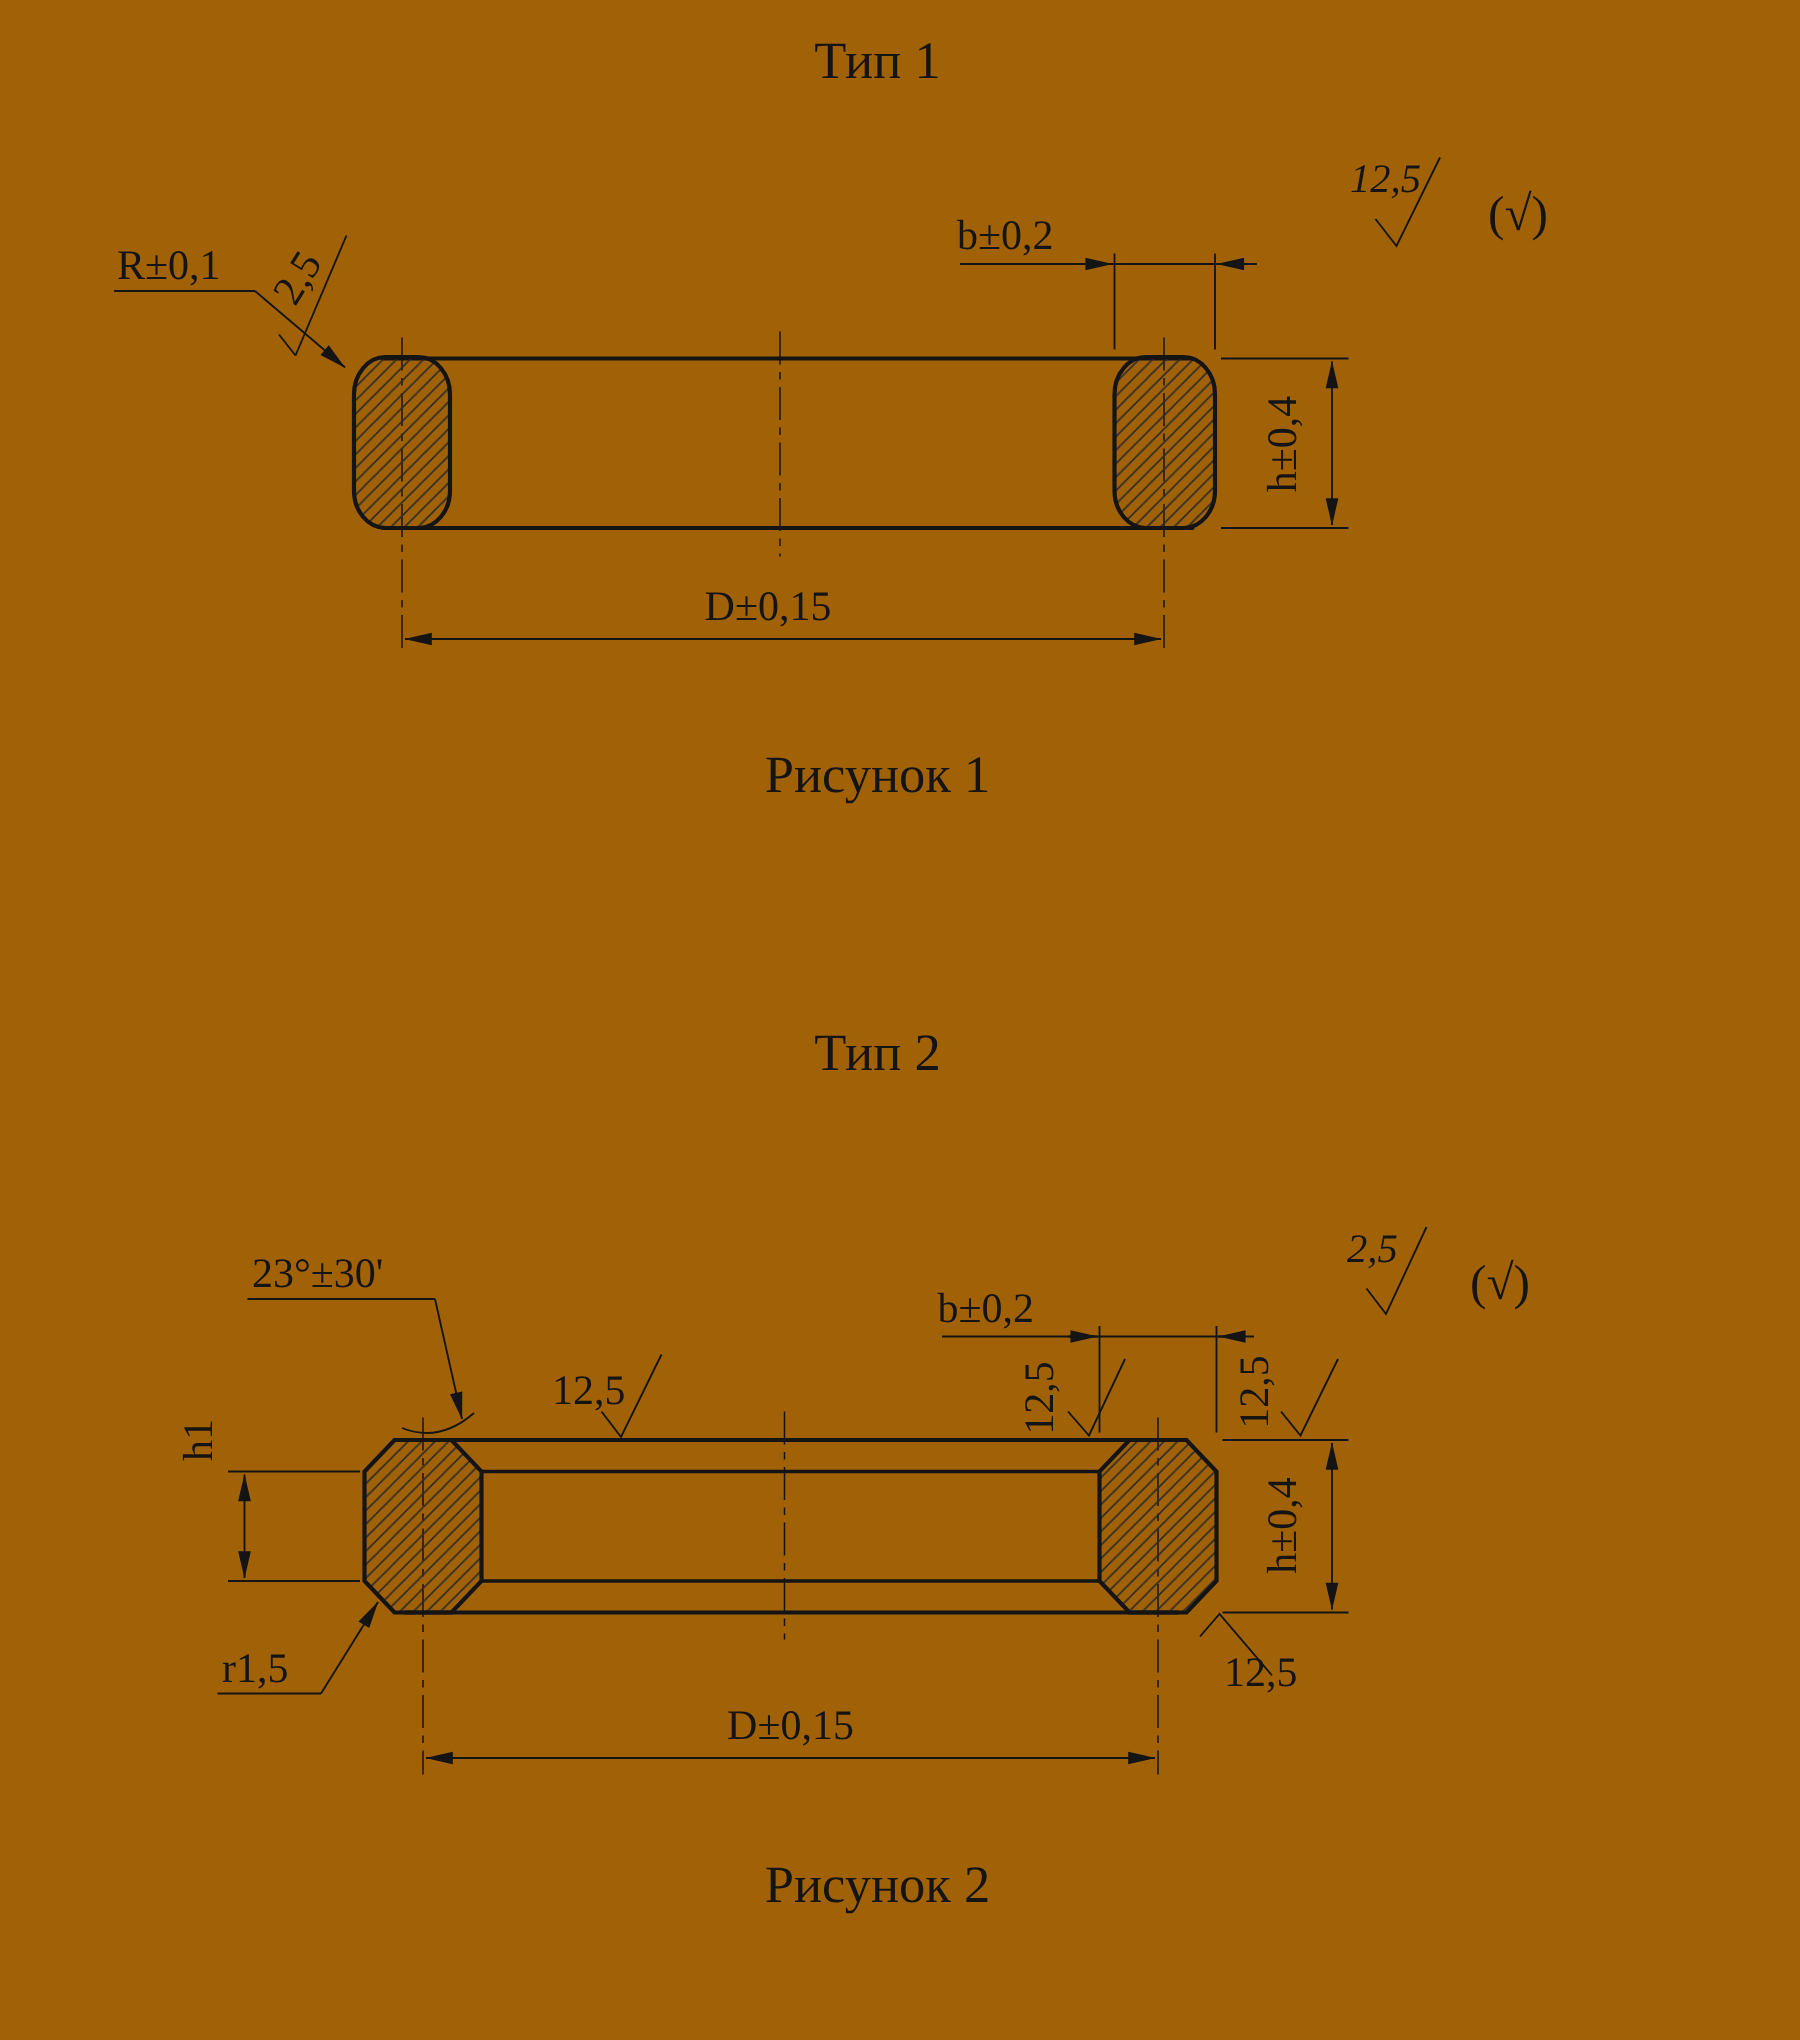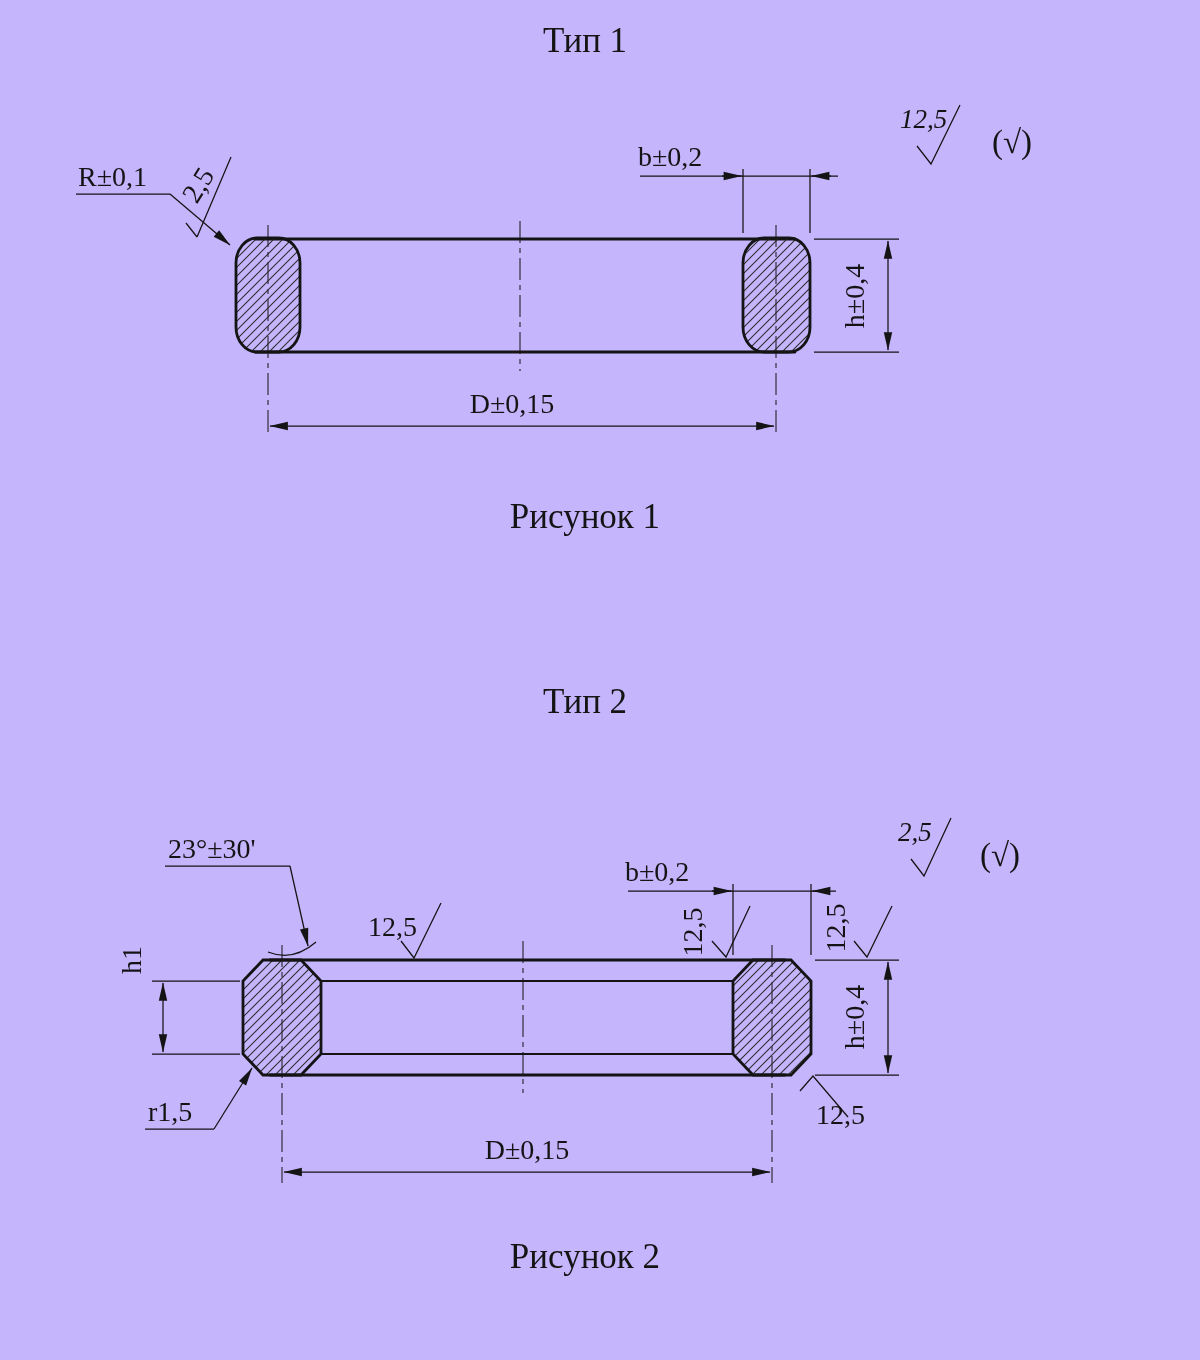--- a/index.html
+++ b/index.html
@@ -1,18 +1,18 @@
 <!DOCTYPE html>
 <html><head>
 <meta charset="utf-8">
 <style>
   html, body { margin: 0; padding: 0; background: #ffffff; }
   .page {
     width: 1200px; height: 1360px;
-    background: #c4b5fd;
+    background: #a16207;
     position: relative;
     overflow: hidden;
   }
   svg { display: block; }
   svg text {
     font-family: "Liberation Serif", "DejaVu Serif", serif;
     fill: #141414;
   }
   .title { font-size: 35px; }
   .dim   { font-size: 28px; }

